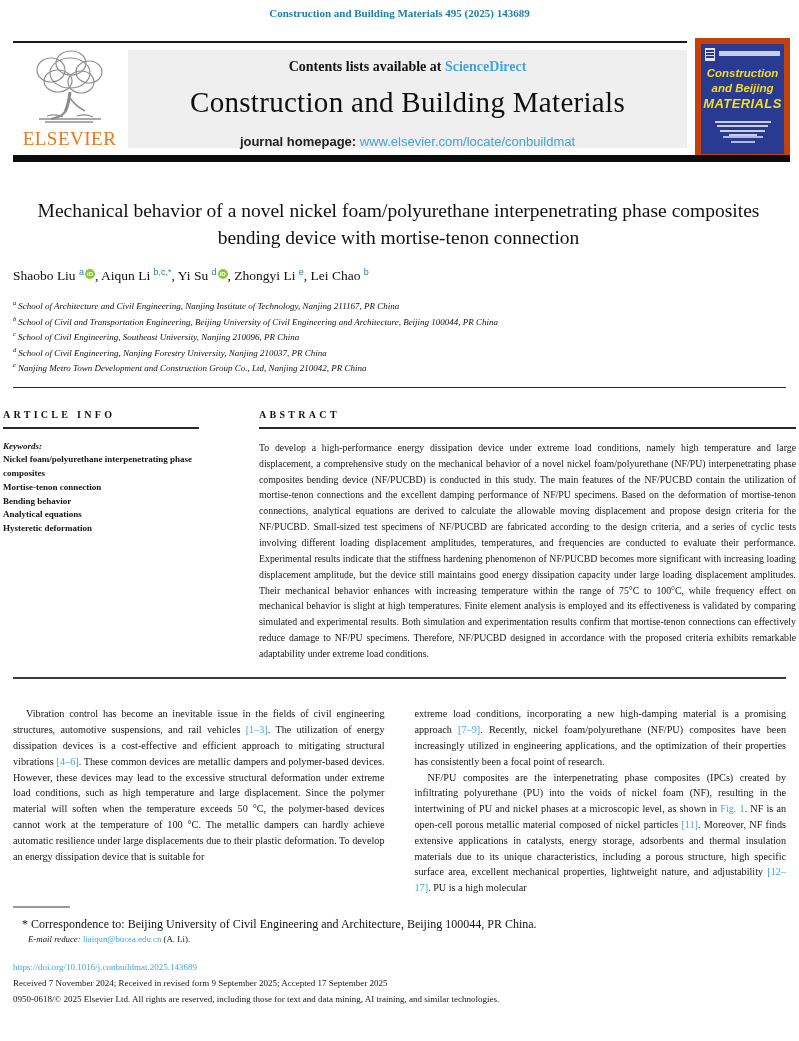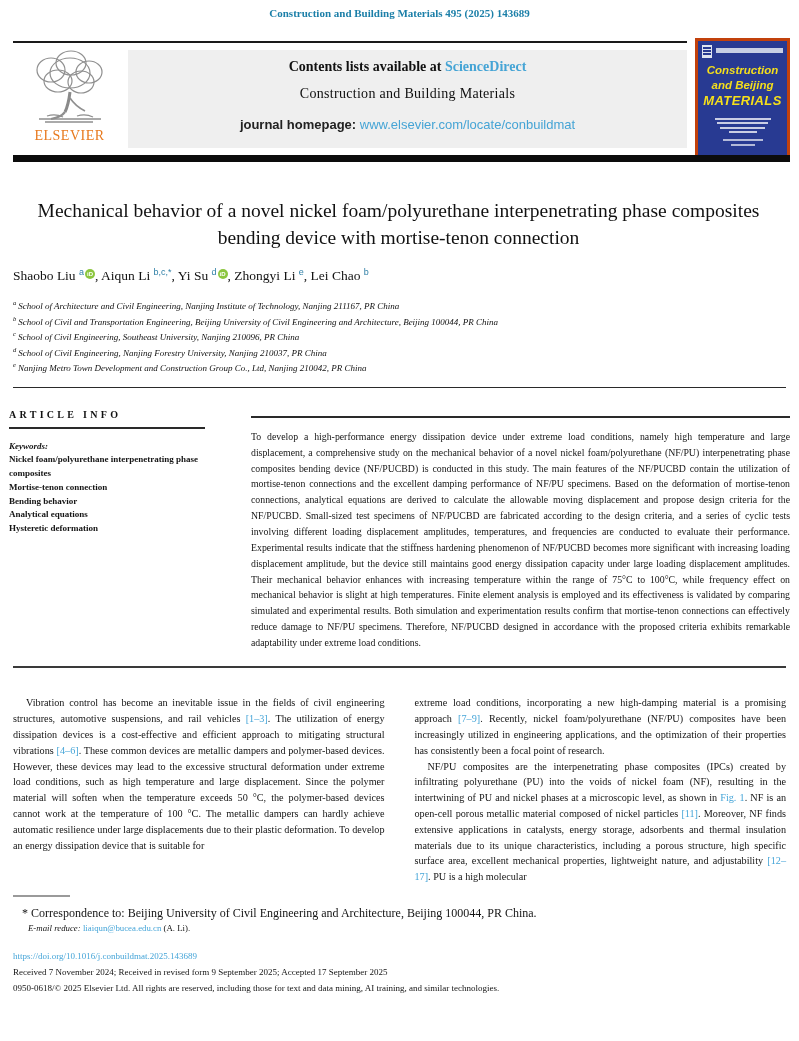--- a/index.html
+++ b/index.html
@@ -7,32 +7,32 @@
   body {
     width: 799px; height: 1041px; margin: 0 auto; position: relative; overflow: hidden;
     font-family: "Liberation Serif", serif; color: #1c1c1c;
   }
   
   .header { position: relative; height: 170px; }
   .citation { position: absolute; top: 7px; left: 0; right: 0; text-align: center;
     font-size: 11px; font-weight: bold; color: #1b7fa8; }
   .topline { position: absolute; top: 41px; left: 13px; width: 674px; height: 1.5px; background: #1a1a1a; }
   .logo-block { position: absolute; top: 48px; left: 13px; width: 113px; height: 100px; text-align: center; }
-  .elsevier-word { font-family: "Liberation Serif", serif; color: #e87a1e; font-size: 14px;
+  .elsevier-word { font-family: "Liberation Serif", serif; color: #e87a1e; font-size: 19px;
     letter-spacing: 0.5px; line-height: 1; margin-top: 1px; }
   .masthead { position: absolute; top: 50px; left: 128px; width: 559px; height: 98px;
     background: #efefef; text-align: center; }
   .contents-line { margin-top: 9px; font-size: 14px; font-weight: bold; color: #111; }
   .sciencedirect { color: #45a4d5; }
-  .journal-title { margin-top: 11px; font-size: 14px; color: #0f0f0f; letter-spacing: 0.3px; }
+  .journal-title { margin-top: 11px; font-size: 29px; color: #0f0f0f; letter-spacing: 0.3px; }
   .homepage-line { margin-top: 15px; font-family: "Liberation Sans", sans-serif;
     font-size: 13px; font-weight: bold; color: #222; }
   .homepage-line .url { color: #45a4d5; font-weight: normal; }
   .cover { position: absolute; top: 38px; left: 695px; width: 95px; height: 122px;
-    background: #283a92; border: 3px solid #c2410c; }
+    background: #283a92; border: 6px solid #c2410c; }
   .cover-emblem { position: absolute; top: 4px; left: 4px; width: 10px; height: 13px;
     background: #dfe4f0; }
   .cover-emblem::after { content:""; display:block; margin:2px 1px 0; height:2px; background:#283a92; box-shadow: 0 3px 0 #283a92, 0 6px 0 #283a92; }
   .cover-band { position: absolute; top: 7px; left: 18px; right: 4px; height: 5px; background: #c7cfe4; }
   .cover-title { position: absolute; top: 22px; left: 0; right: 0; text-align: center;
     font-family: "Liberation Sans", sans-serif; font-style: italic; font-weight: bold;
     color: #f5df1b; font-size: 11.5px; line-height: 1.3; }
   .cover-title .materials { font-size: 13px; letter-spacing: 0.4px; }
   .cover-tag { margin: 8px auto 0; width: 56px; }
   .cover-tag span { display: block; height: 2px; background: rgba(255,255,255,0.75); margin-bottom: 2.5px; }
@@ -48,22 +48,22 @@
   .title { margin: 28px 15px 0 13px; font-size: 19.5px; line-height: 1.38; color: #111; }
   .authors { margin: 15px 13px 0; font-size: 13.5px; color: #111; }
   .authors sup { font-size: 9px; color: #2e7fa6; font-family: "Liberation Sans", sans-serif; }
   .orcid { display: inline-block; width: 10px; height: 10px; border-radius: 50%;
     background: #8cc63f; color: #fff; font-size: 6px; line-height: 10px; text-align: center;
     font-family: "Liberation Sans", sans-serif; font-weight: bold; vertical-align: 4px; margin-left: 1px; }
   .affils { margin: 14px 13px 0; font-size: 9px; font-style: italic; line-height: 1.5; color: #111; }
   .affils sup { font-size: 6.5px; margin-right: 2px; }
   .thinrule { margin: 11px 13px 0; height: 1.5px; background: #2a2a2a; }
   
-  .info-grid { display: grid; grid-template-columns: 196px 1fr; column-gap: 46px;
-    margin: 0 9px; padding-top: 21px; }
+  .info-grid { display: grid; grid-template-columns: 196px 1fr; column-gap: 60px;
+    margin: 0 3px; padding-top: 21px; }
   .col-heading { font-size: 10px; font-weight: bold; letter-spacing: 0.33em; color: #111; }
   .heading-rule { height: 1.5px; background: #2a2a2a; margin-top: 7px; margin-bottom: 11px; }
   .keywords { font-size: 9px; font-weight: bold; line-height: 1.52; color: #151515; }
   .kw-label { font-style: italic; }
   .abstract-text { font-size: 9.8px; line-height: 1.62; text-align: justify; color: #141414; }
   .section-divider { margin: 15px 13px 0; height: 2.5px; background: #3a3a3a; }
   
   .intro-grid { display: grid; grid-template-columns: 1fr 1fr; column-gap: 30px; margin: 27px 13px 0; }
   .section-heading { font-size: 11.5px; font-weight: bold; margin-bottom: 15px; color: #111; }
   .body-p { font-size: 10.2px; line-height: 1.55; text-align: justify; color: #141414; }
@@ -157,20 +157,21 @@
     <div class="keywords">
       <div class="kw-label">Keywords:</div>
       <div>Nickel foam/polyurethane interpenetrating phase composites</div>
       <div>Mortise-tenon connection</div>
       <div>Bending behavior</div>
       <div>Analytical equations</div>
       <div>Hysteretic deformation</div>
     </div>
   </div>
   <div>
+    <div class="col-heading">ABSTRACT</div>
     <div class="heading-rule"></div>
     <div class="abstract-text">To develop a high-performance energy dissipation device under extreme load conditions, namely high temperature and large displacement, a comprehensive study on the mechanical behavior of a novel nickel foam/polyurethane (NF/PU) interpenetrating phase composites bending device (NF/PUCBD) is conducted in this study. The main features of the NF/PUCBD contain the utilization of mortise-tenon connections and the excellent damping performance of NF/PU specimens. Based on the deformation of mortise-tenon connections, analytical equations are derived to calculate the allowable moving displacement and propose design criteria for the NF/PUCBD. Small-sized test specimens of NF/PUCBD are fabricated according to the design criteria, and a series of cyclic tests involving different loading displacement amplitudes, temperatures, and frequencies are conducted to evaluate their performance. Experimental results indicate that the stiffness hardening phenomenon of NF/PUCBD becomes more significant with increasing loading displacement amplitude, but the device still maintains good energy dissipation capacity under large loading displacement amplitudes. Their mechanical behavior enhances with increasing temperature within the range of 75°C to 100°C, while frequency effect on mechanical behavior is slight at high temperatures. Finite element analysis is employed and its effectiveness is validated by comparing simulated and experimental results. Both simulation and experimentation results confirm that mortise-tenon connections can effectively reduce damage to NF/PU specimens. Therefore, NF/PUCBD designed in accordance with the proposed criteria exhibits remarkable adaptability under extreme load conditions.</div>
   </div>
 </div>
 
 <div class="section-divider"></div>
 
 <div class="intro-grid">
   <div>
     <p class="body-p indent"><span>Vibration control has become an inevitable issue in the fields of civil engineering structures, automotive suspensions, and rail vehicles </span><span class="ref-link">[1–3]</span><span>. The utilization of energy dissipation devices is a cost-effective and efficient approach to mitigating structural vibrations </span><span class="ref-link">[4–6]</span><span>. These common devices are metallic dampers and polymer-based devices. However, these devices may lead to the excessive structural deformation under extreme load conditions, such as high temperature and large displacement. Since the polymer material will soften when the temperature exceeds 50 °C, the polymer-based devices cannot work at the temperature of 100 °C. The metallic dampers can hardly achieve automatic resilience under large displacements due to their plastic deformation. To develop an energy dissipation device that is suitable for</span></p>

